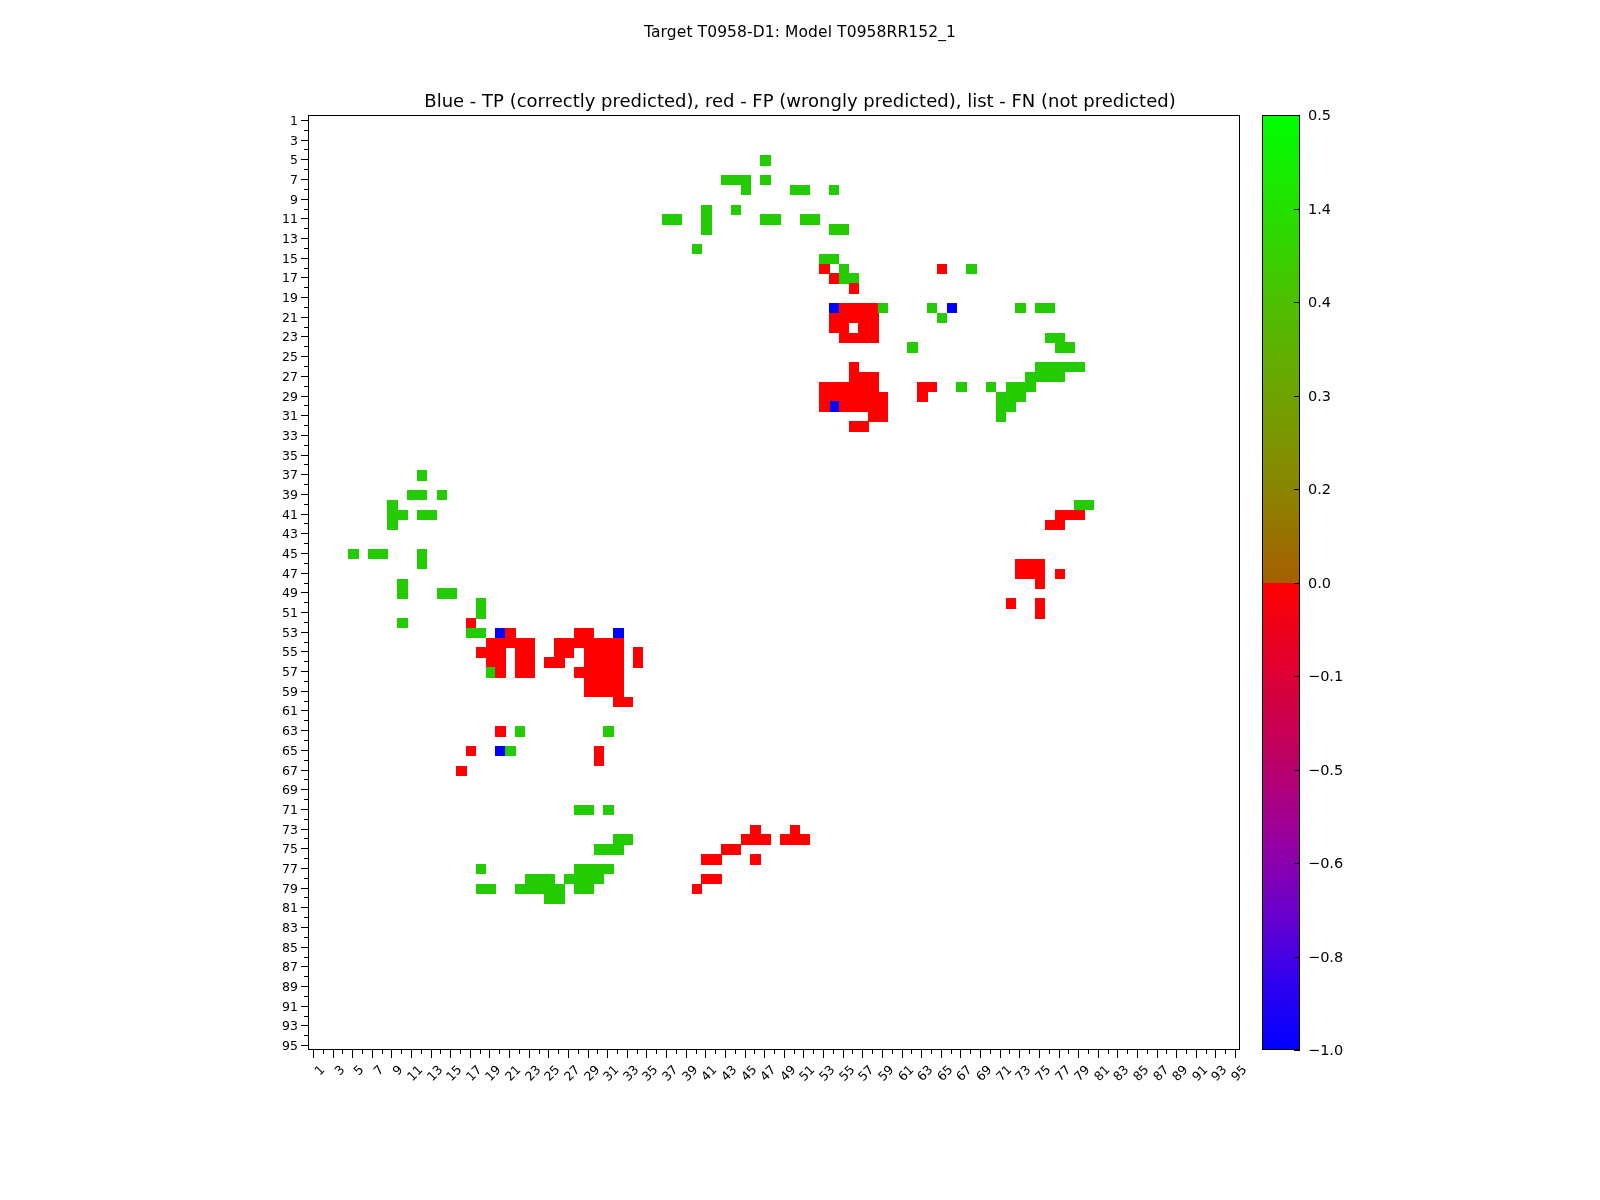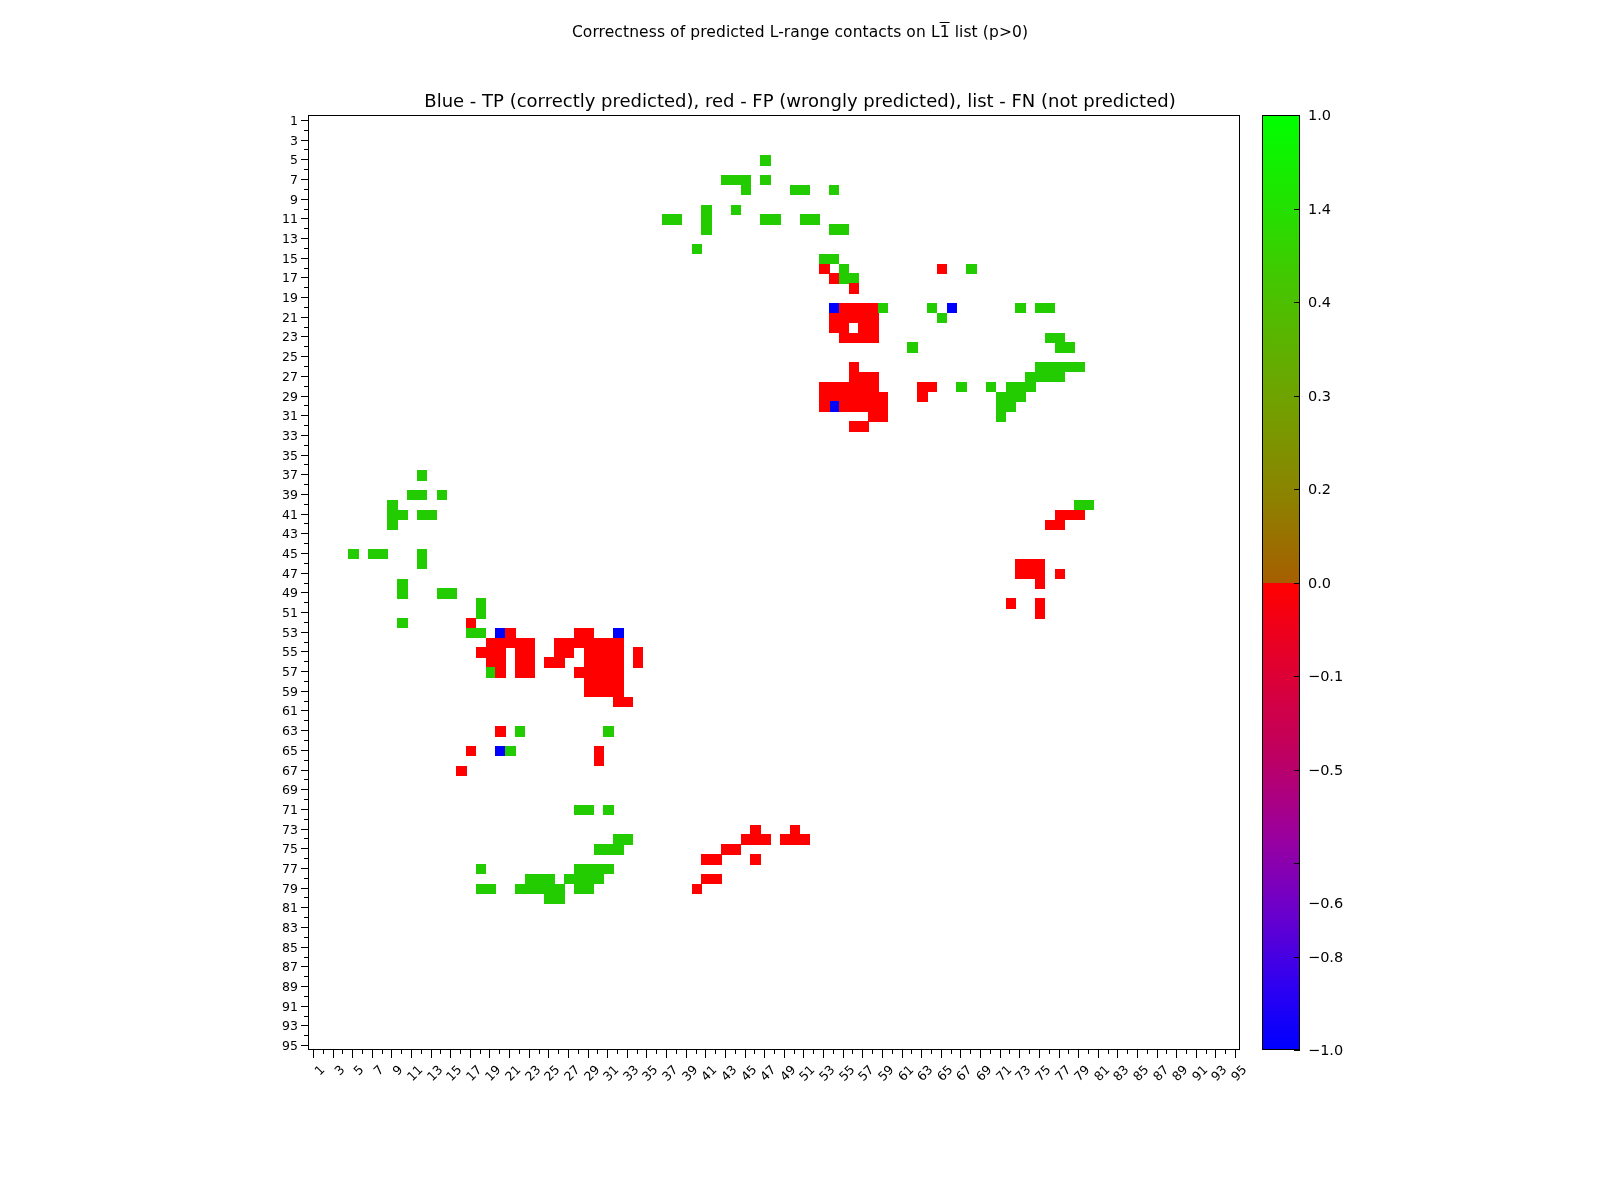--- a/index.html
+++ b/index.html
@@ -84,21 +84,21 @@
   .cblabel{
     position:absolute;left:46px;font-size:14.5px;color:#000;
     transform:translateY(-50%);white-space:nowrap;
   }
   .cbtick{position:absolute;left:-6px;width:6px;height:1px;background:#000;}
 </style>
 </head>
 <body>
 
 <div id="title-block">
-  <div id="title-line2"><span>Correctness of predicted L-range contacts on L</span><span id="overline">1</span><span> list (p&gt;0)</span></div>
+  <div id="title-line1">Target T0958-D1: Model T0958RR152_1</div>
 </div>
 
 <div id="subtitle">Blue - TP (correctly predicted), red - FP (wrongly predicted), list - FN (not predicted)</div>
 
 <div id="plot-frame">
   <div id="cells">
       <div class="cell" style="left: 451.284px; top: 39.3684px; width: 10.4105px; height: 10.4421px; background: rgb(34, 204, 0);"></div>
       <div class="cell" style="left: 412.042px; top: 59.0526px; width: 10.4105px; height: 10.4421px; background: rgb(34, 204, 0);"></div>
       <div class="cell" style="left: 421.853px; top: 59.0526px; width: 10.4105px; height: 10.4421px; background: rgb(34, 204, 0);"></div>
       <div class="cell" style="left: 431.663px; top: 59.0526px; width: 10.4105px; height: 10.4421px; background: rgb(34, 204, 0);"></div>
@@ -759,35 +759,35 @@
     <div class="xtickmark" style="left: 1235.09px; top: 1050px; height: 8px;"></div>
     <div class="xlabel" style="left: 1195.09px; width: 44px; top: 1062px;">95</div>
   </div>
 
 <div id="colorbar-wrap">
   <div id="colorbar">
     <div id="colorbar-lower"></div>
   </div>
   <div id="colorbar-labels">
       <div class="cbtick" style="top: 0px; left: 32px;"></div>
-      <div class="cblabel" style="top: 0px;">1.0</div>
+      <div class="cblabel" style="top: 0px;">0.5</div>
       <div class="cbtick" style="top: 93.5px; left: 32px;"></div>
       <div class="cblabel" style="top: 93.5px;">1.4</div>
       <div class="cbtick" style="top: 187px; left: 32px;"></div>
       <div class="cblabel" style="top: 187px;">0.4</div>
       <div class="cbtick" style="top: 280.5px; left: 32px;"></div>
       <div class="cblabel" style="top: 280.5px;">0.3</div>
       <div class="cbtick" style="top: 374px; left: 32px;"></div>
       <div class="cblabel" style="top: 374px;">0.2</div>
       <div class="cbtick" style="top: 467.5px; left: 32px;"></div>
       <div class="cblabel" style="top: 467.5px;">0.0</div>
       <div class="cbtick" style="top: 561px; left: 32px;"></div>
       <div class="cblabel" style="top: 561px;">−0.1</div>
       <div class="cbtick" style="top: 654.5px; left: 32px;"></div>
       <div class="cblabel" style="top: 654.5px;">−0.5</div>
       <div class="cbtick" style="top: 748px; left: 32px;"></div>
-      <div class="cblabel" style="top: 788px;">−0.6</div>
+      <div class="cblabel" style="top: 748px;">−0.6</div>
       <div class="cbtick" style="top: 841.5px; left: 32px;"></div>
       <div class="cblabel" style="top: 841.5px;">−0.8</div>
       <div class="cbtick" style="top: 935px; left: 32px;"></div>
       <div class="cblabel" style="top: 935px;">−1.0</div>
     </div>
 </div>
 
 </body></html>

